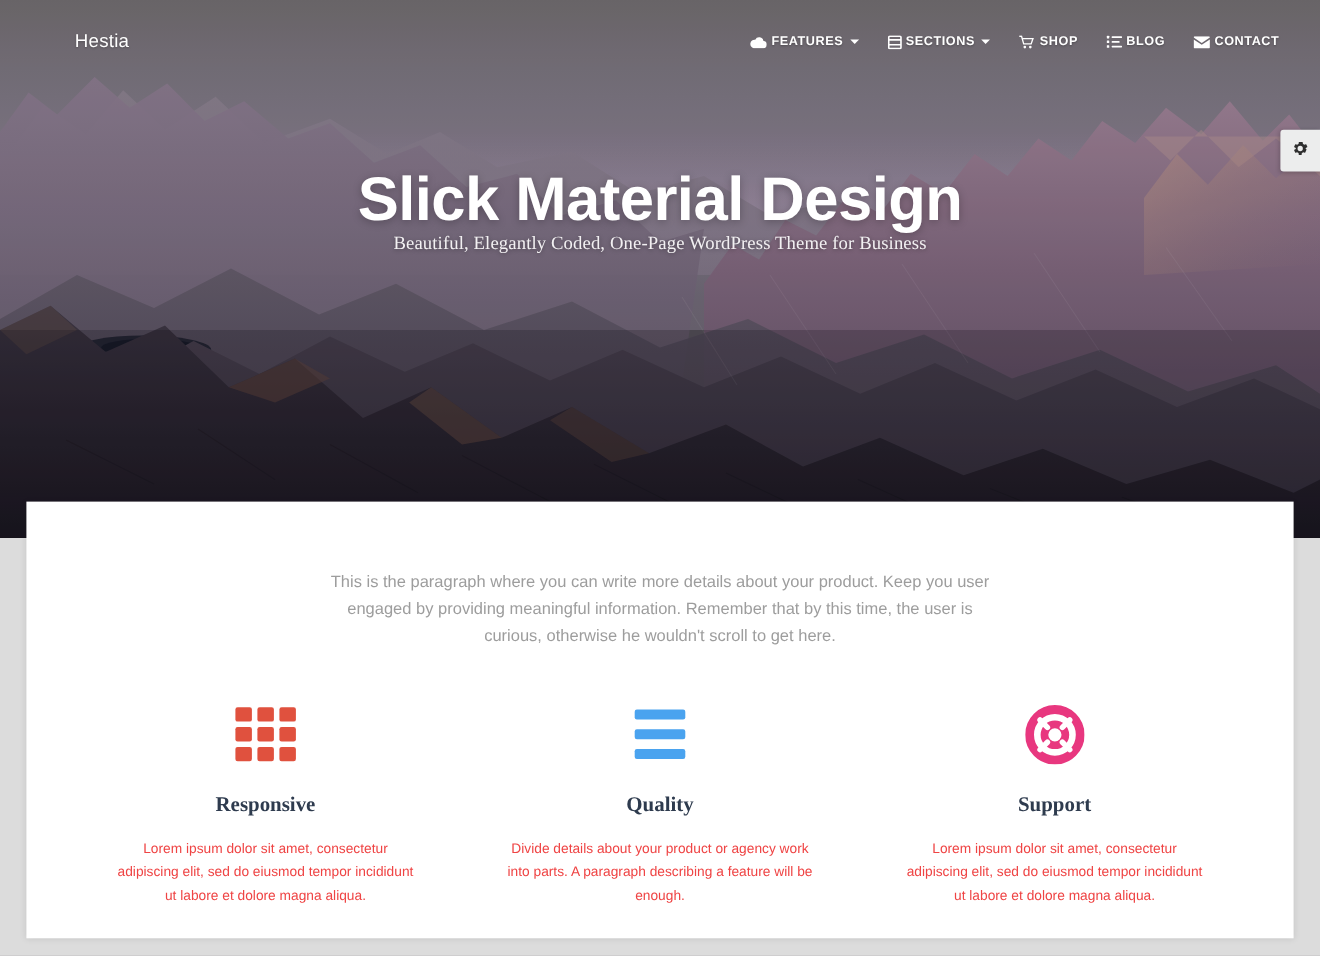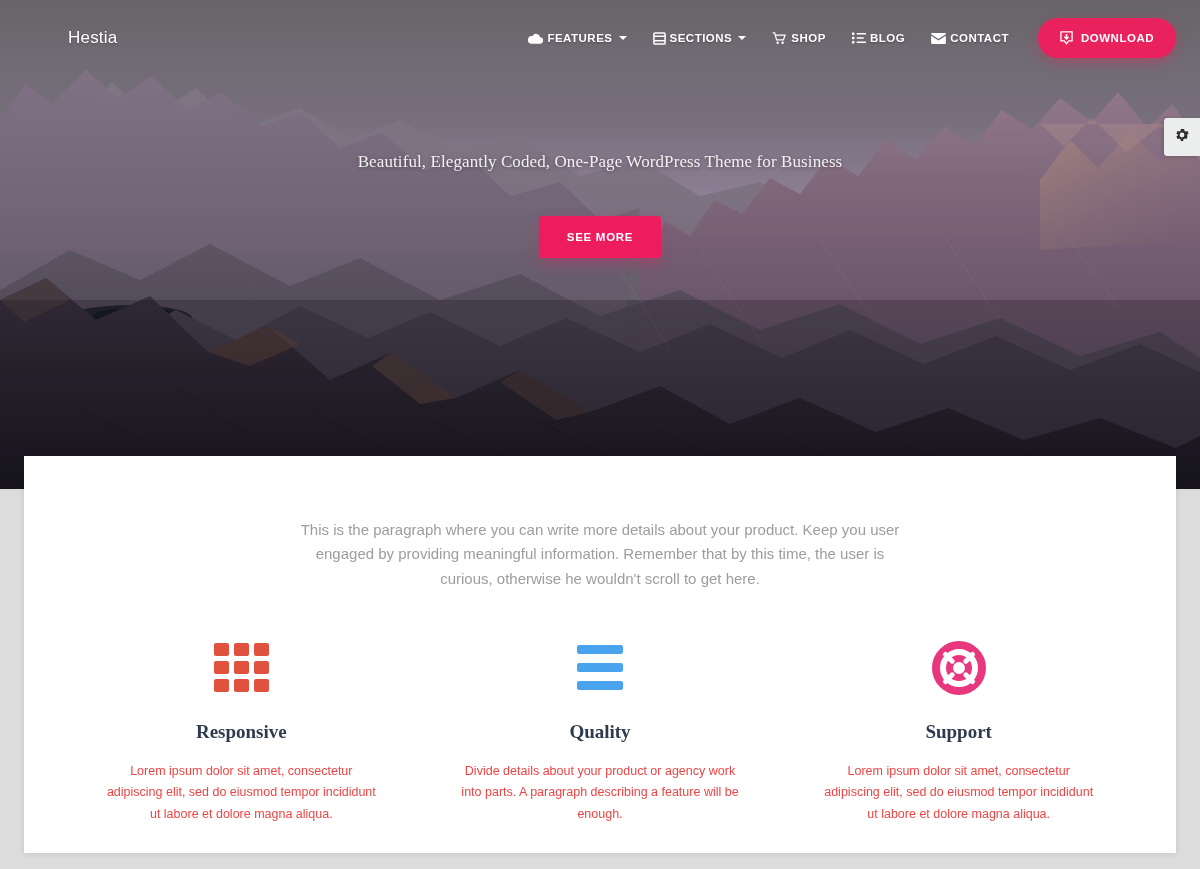--- a/index.html
+++ b/index.html
@@ -389,36 +389,26 @@
       <div class="nav-item">
         <span class="nav-ico">
           <svg width="15" height="11" viewBox="0 0 16 12" fill="#fff">
             <path d="M1 0h14a1 1 0 0 1 1 1v.3L8 6.6.0 1.3V1a1 1 0 0 1 1-1z"></path>
             <path d="M0 3.1l8 5.2 8-5.2V11a1 1 0 0 1-1 1H1a1 1 0 0 1-1-1z"></path>
           </svg>
         </span>
         <span>CONTACT</span>
       </div>
 
-      <button id="download-btn">
-        <span class="nav-ico">
-          <svg width="13" height="14" viewBox="0 0 14 15" fill="none" stroke="#fff" stroke-width="1.4">
-            <path d="M1 1h12v9.5H9.4L7 13.6 4.6 10.5H1z"></path>
-            <line x1="7" y1="3.2" x2="7" y2="8.2" stroke-width="1.8"></line>
-            <path d="M4.7 6.2 7 8.5l2.3-2.3" stroke-width="1.6"></path>
-          </svg>
-        </span>
-        <span>DOWNLOAD</span>
-      </button>
     </nav>
   </div>
 
   <div id="hero-content">
+    <h1 id="hero-title">Slick Material Design</h1>
     <p id="hero-subtitle">Beautiful, Elegantly Coded, One-Page WordPress Theme for Business</p>
-    <button id="see-more-btn">SEE MORE</button>
   </div>
 </div>
 
 <div id="gear-tab">
   <span>
     <svg width="16" height="16" viewBox="0 0 16 16" fill="#2f2f2f">
       <path d="M14.3 9.1l-1.3-.7a5.4 5.4 0 0 0 0-.8l1.3-.7a.4.4 0 0 0 .2-.5l-.9-2.1a.4.4 0 0 0-.5-.2l-1.4.5a5.2 5.2 0 0 0-1.2-.7l-.2-1.5a.4.4 0 0 0-.4-.3H7.1a.4.4 0 0 0-.4.3l-.2 1.5a5.2 5.2 0 0 0-1.2.7l-1.4-.5a.4.4 0 0 0-.5.2l-.9 2.1a.4.4 0 0 0 .2.5l1.3.7a5.4 5.4 0 0 0 0 .8l-1.3.7a.4.4 0 0 0-.2.5l.9 2.1a.4.4 0 0 0 .5.2l1.4-.5a5.2 5.2 0 0 0 1.2.7l.2 1.5a.4.4 0 0 0 .4.3h1.8a.4.4 0 0 0 .4-.3l.2-1.5a5.2 5.2 0 0 0 1.2-.7l1.4.5a.4.4 0 0 0 .5-.2l.9-2.1a.4.4 0 0 0-.2-.5zM8 10.4A2.4 2.4 0 1 1 10.4 8 2.4 2.4 0 0 1 8 10.4z"></path>
     </svg>
   </span>
 </div>

